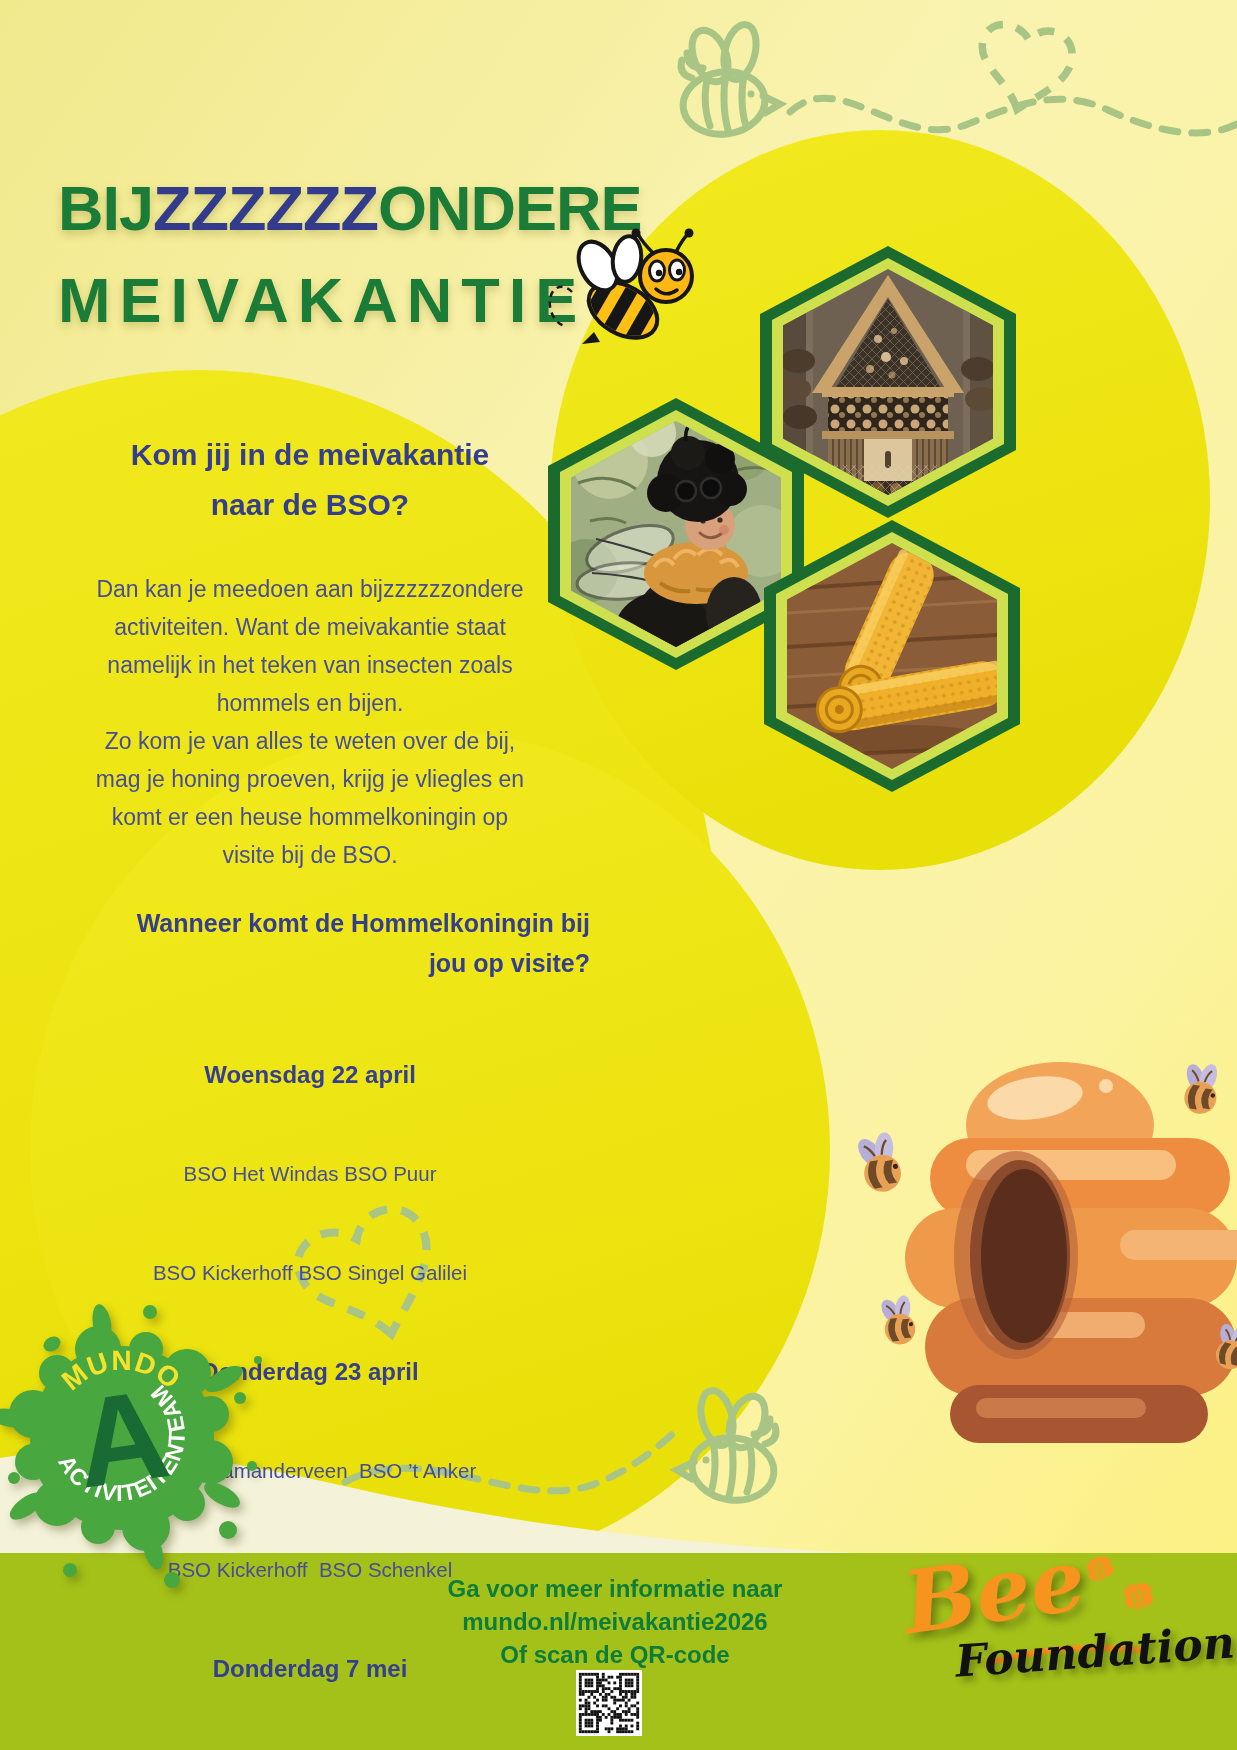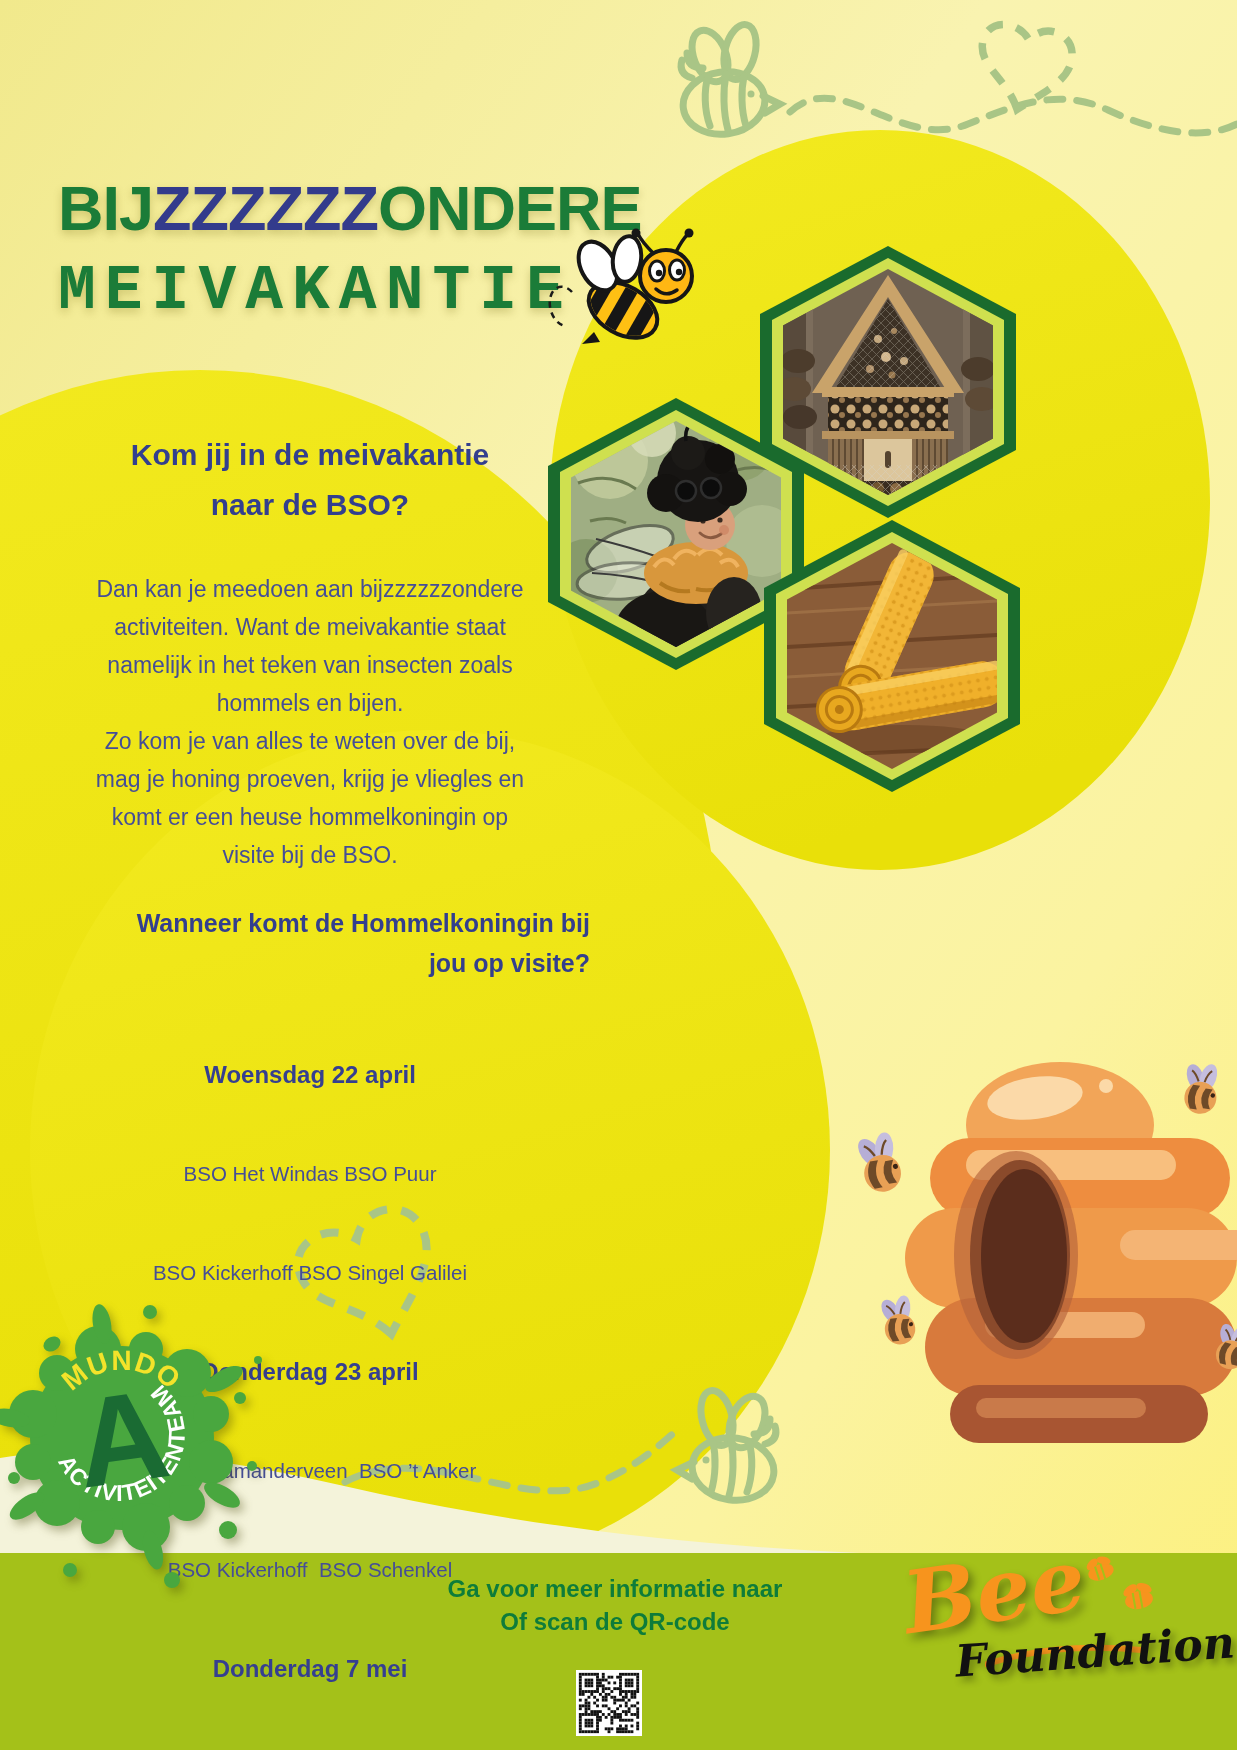--- a/index.html
+++ b/index.html
@@ -5,22 +5,22 @@
   html,body{margin:0;padding:0;background:#e8e8e8;}
   #poster{position:relative;width:1237px;height:1750px;overflow:hidden;
           font-family:"Liberation Sans",sans-serif;padding-left:40px;}
   .abs{position:absolute;}
   svg{display:block;}
 
   
   .title-block{left:58px;top:168px;width:700px;}
   .title-line1{font-size:63px;font-weight:800;letter-spacing:-1px;line-height:80px;
                text-shadow:0 4px 9px rgba(120,110,20,.30);}
-  .title-line2{font-size:63px;font-weight:800;letter-spacing:9px;line-height:80px;margin-top:4px;
-               color:#1b7c38;text-shadow:0 4px 9px rgba(120,110,20,.30);font-family:Liberation Mono, monospace;}
+  .title-line2{font-size:63px;font-weight:800;letter-spacing:9px;line-height:80px;margin-top:12px;
+               color:#1b7c38;text-shadow:0 4px 9px rgba(120,110,20,.30);}
   .tgreen{color:#1b7c38;} .tnavy{color:#333b8c;}
 
   
   .intro-heading{left:30px;top:430px;width:560px;text-align:center;
                  font-size:30px;font-weight:800;line-height:50px;color:#333f8e;}
   .intro-par{left:30px;top:570px;width:560px;text-align:center;
              font-size:23px;line-height:38px;color:#454e97;}
   .sched-heading{left:30px;top:903px;width:560px;text-align:right;
                  font-size:25px;font-weight:800;line-height:40px;color:#333f8e;}
   .sched-list{left:30px;top:992px;width:560px;text-align:center;
@@ -376,20 +376,21 @@
       <textPath href="#arcTop" startOffset="2" textLength="110">MUNDO</textPath>
     </text>
     <text font-family="Liberation Sans, sans-serif" font-size="23" font-weight="bold" fill="#ffffff">
       <textPath href="#arcBot" startOffset="0" textLength="238">ACTIVITEITENTEAM</textPath>
     </text>
     <text x="122" y="184" text-anchor="middle" font-family="Liberation Sans, sans-serif" font-size="126" font-weight="bold" fill="#1a6b33" transform="rotate(-8 122 140)">A</text>
   </svg>
 
   <div class="abs footer-text">
     <div>Ga voor meer informatie naar</div>
+    <div>mundo.nl/meivakantie2026</div>
     <div>Of scan de QR-code</div>
   </div>
 
   <div class="abs qr-box">
       <svg viewBox="0 0 69 69" width="100%" height="100%">
         <rect width="69" height="69" fill="#ffffff"></rect>
         <g fill="#111">
           <rect x="3" y="3" width="3" height="3"></rect>
           <rect x="6" y="3" width="3" height="3"></rect>
           <rect x="9" y="3" width="3" height="3"></rect>

